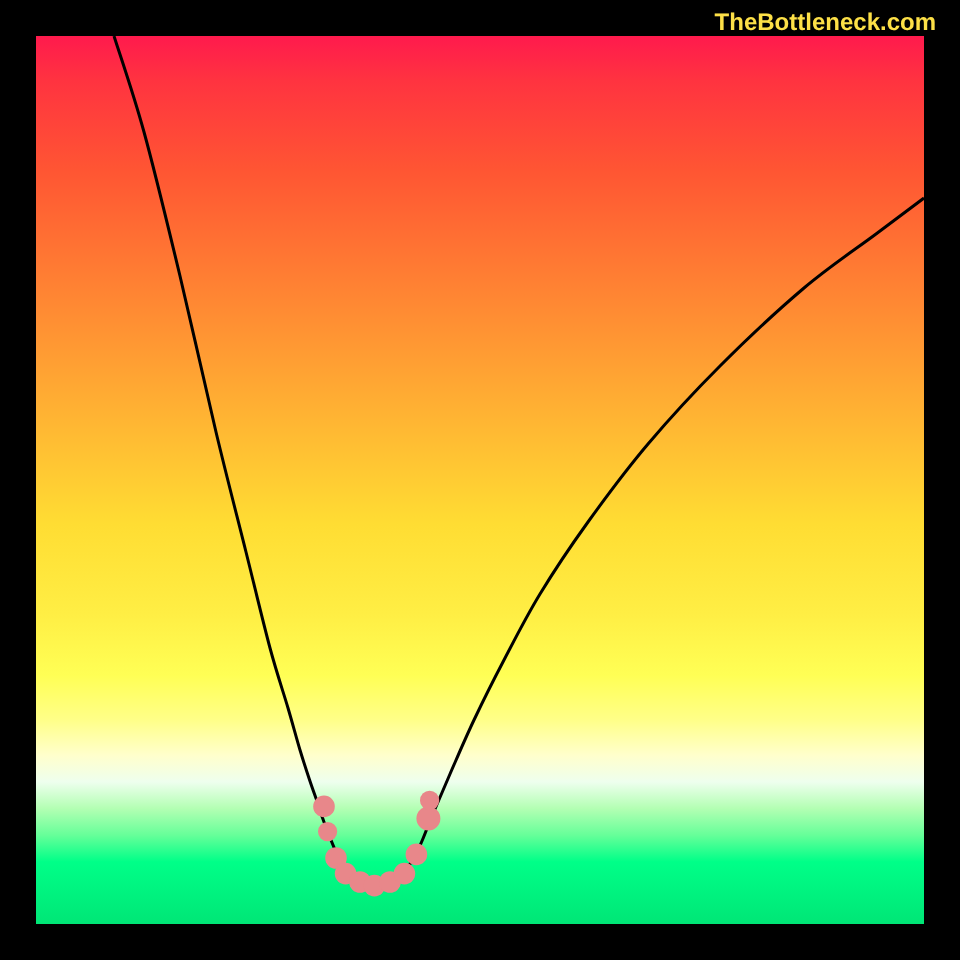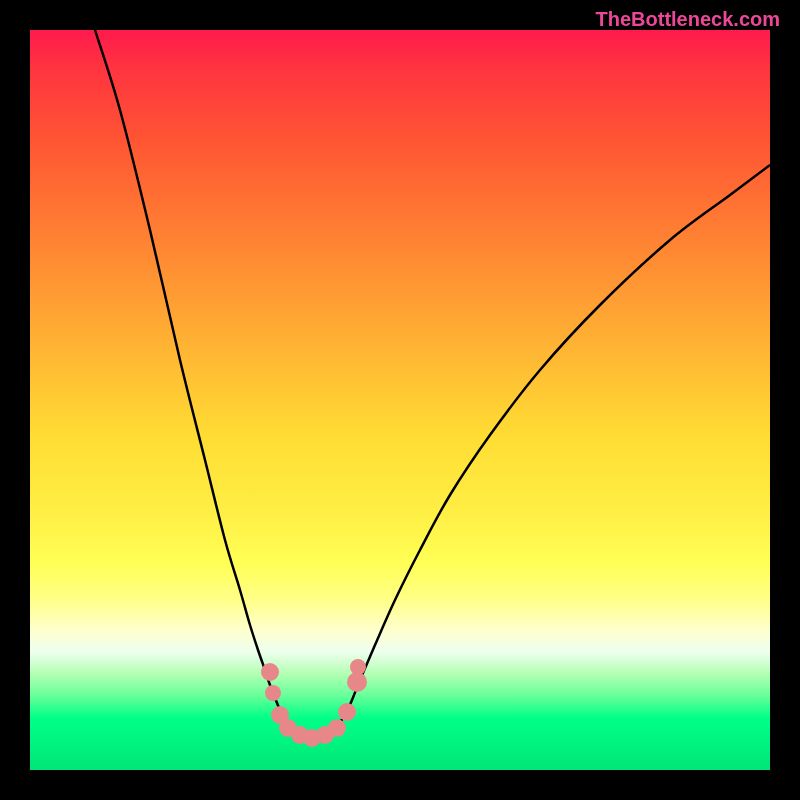--- a/index.html
+++ b/index.html
@@ -14,21 +14,21 @@
       position: relative;
       overflow: hidden;
     }
     .watermark {
       position: absolute;
       top: 8px;
       right: 20px;
       font-family: Arial, sans-serif;
       font-size: 20px;
       font-weight: bold;
-      color: #ec4899;
+      color: #fde047;
       z-index: 100;
     }
     .plot-area {
       position: absolute;
       top: 30px;
       left: 30px;
       width: 740px;
       height: 740px;
       overflow: hidden;
     }

